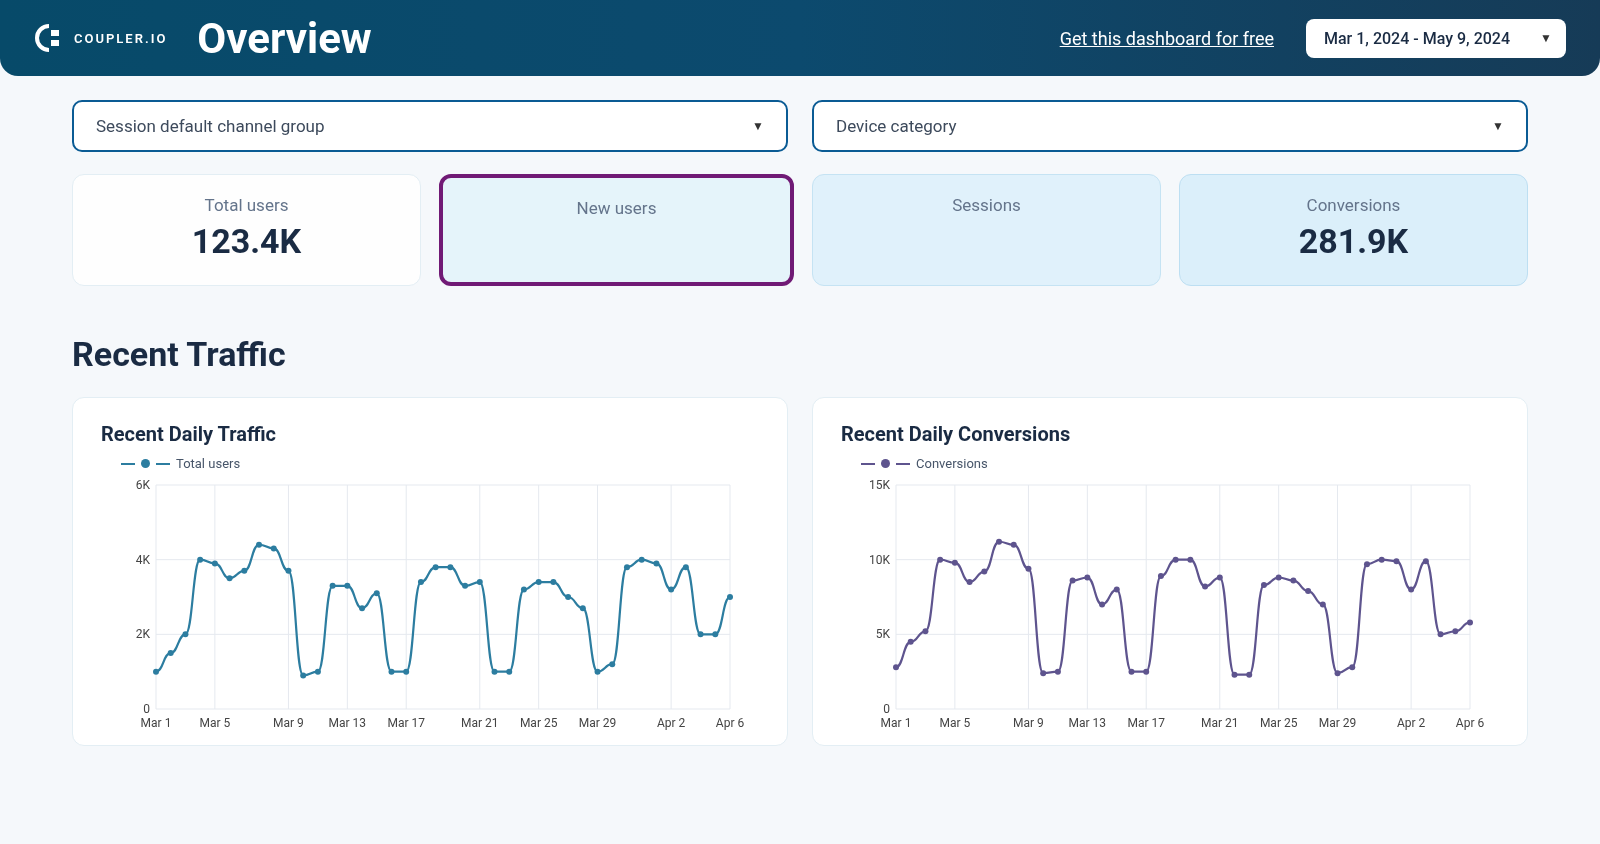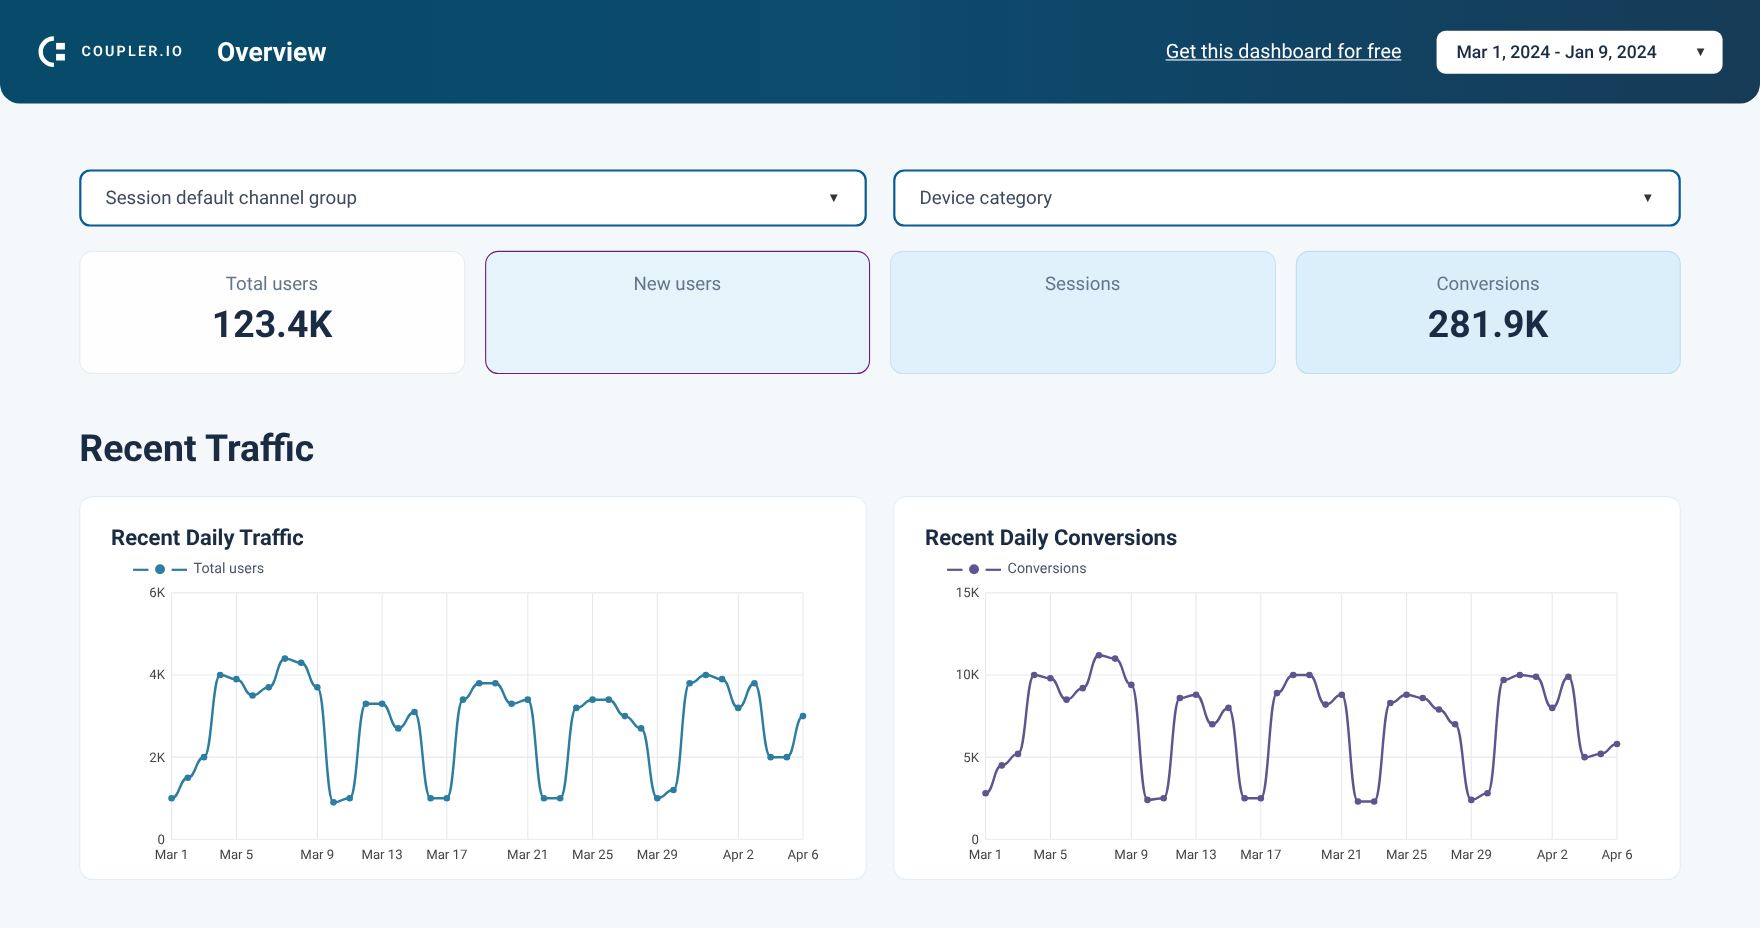--- a/index.html
+++ b/index.html
@@ -1,52 +1,52 @@
 <!DOCTYPE html>
 <html><head>
 <meta charset="utf-8">
 <style>
   * { box-sizing: border-box; margin: 0; padding: 0; }
   html, body { width: 1600px; height: 844px; font-family: -apple-system, BlinkMacSystemFont, "Segoe UI", Roboto, Arial, sans-serif; background: #f5f8fb; }
   .header {
-    height: 94px;
+    height: 76px;
     background: linear-gradient(90deg, #074a69 0%, #0c4a6e 50%, #163b57 100%);
     border-bottom-left-radius: 18px;
     border-bottom-right-radius: 18px;
     display: flex;
     align-items: center;
     padding: 0 34px;
     color: #fff;
   }
   .logo-wrap { display:flex; align-items:center; gap:10px; }
   .logo-mark {
     width:30px; height:30px; position:relative;
   }
   .logo-text { font-size:13px; letter-spacing:2px; font-weight:600; color:#fff; }
-  .page-title { font-size:24px; font-weight:700; margin-left:30px; }
+  .page-title { font-size:42px; font-weight:700; margin-left:30px; }
   .hdr-right { margin-left:auto; display:flex; align-items:center; gap:32px; }
   .get-link { color:#fff; font-size:18px; text-decoration:underline; cursor:pointer; }
   .date-picker {
     background:#fff; color:#1a2b43; border-radius:8px; padding:10px 40px 10px 18px;
     font-size:16px; font-weight:500; position:relative; cursor:pointer; min-width:260px;
   }
   .date-picker .chev { position:absolute; right:14px; top:50%; transform:translateY(-50%); font-size:12px; color:#333;}
   .content { padding:24px 72px 30px 72px; }
-  .filter-row { display:flex; gap:24px; margin-bottom:22px;margin-top:36px;}
+  .filter-row { display:flex; gap:24px; margin-bottom:22px;}
   .dropdown {
     flex:1; background:#fff; border:2px solid #0a5b94; border-radius:10px;
     padding:14px 22px; font-size:17px; color:#3d4a5c; position:relative; cursor:pointer;
   }
   .dropdown .chev { position:absolute; right:22px; top:50%; transform:translateY(-50%); font-size:12px; color:#333;}
   .metrics-row { display:flex; gap:18px; margin-bottom:48px;}
   .metric-card {
     flex:1; border-radius:12px; padding:20px 10px 24px 10px; text-align:center;
   }
   .metric-card.a { background:#fefefe; border:1px solid #e3eef4;}
-  .metric-card.b { background:#e5f4fa; border:1px solid #701a75;}
+  .metric-card.b { background:#e5f4fa; border:4px solid #701a75;}
   .metric-card.c { background:#e0f1fb; border:1px solid #c5e3f3;}
   .metric-card.d { background:#dbeffa; border:1px solid #bddff2;}
   .metric-label { font-size:17px; color:#64748b; margin-bottom:6px;}
   .metric-value { font-size:34px; font-weight:700; color:#1a2b43;}
   .section-title { font-size:34px; font-weight:700; color:#1a2b43; margin-bottom:23px;}
   .charts-row { display:flex; gap:24px;}
   .chart-card {
     flex:1; background:#fff; border:1px solid #e3eef4; border-radius:12px; padding:24px 28px 8px 28px;
   }
   .chart-title { font-size:20px; font-weight:700; color:#1a2b43; margin-bottom:10px;}
@@ -68,21 +68,21 @@
         <rect x="17" y="7" width="8" height="6" fill="#fff"></rect>
         <rect x="17" y="17" width="8" height="6" fill="#fff"></rect>
       </svg>
     </div>
     <span class="logo-text">COUPLER.IO</span>
   </div>
   <div class="page-title">Overview</div>
   <div class="hdr-right">
     <a class="get-link">Get this dashboard for free</a>
     <div class="date-picker">
-      <span>Mar 1, 2024 - Jan 9, 2024</span>
+      <span>Mar 1, 2024 - May 9, 2024</span>
       <span class="chev">▼</span>
     </div>
   </div>
 </div>
 
 <div class="content">
   <div class="filter-row">
     <div class="dropdown">
       <span>Session default channel group</span>
       <span class="chev">▼</span>

